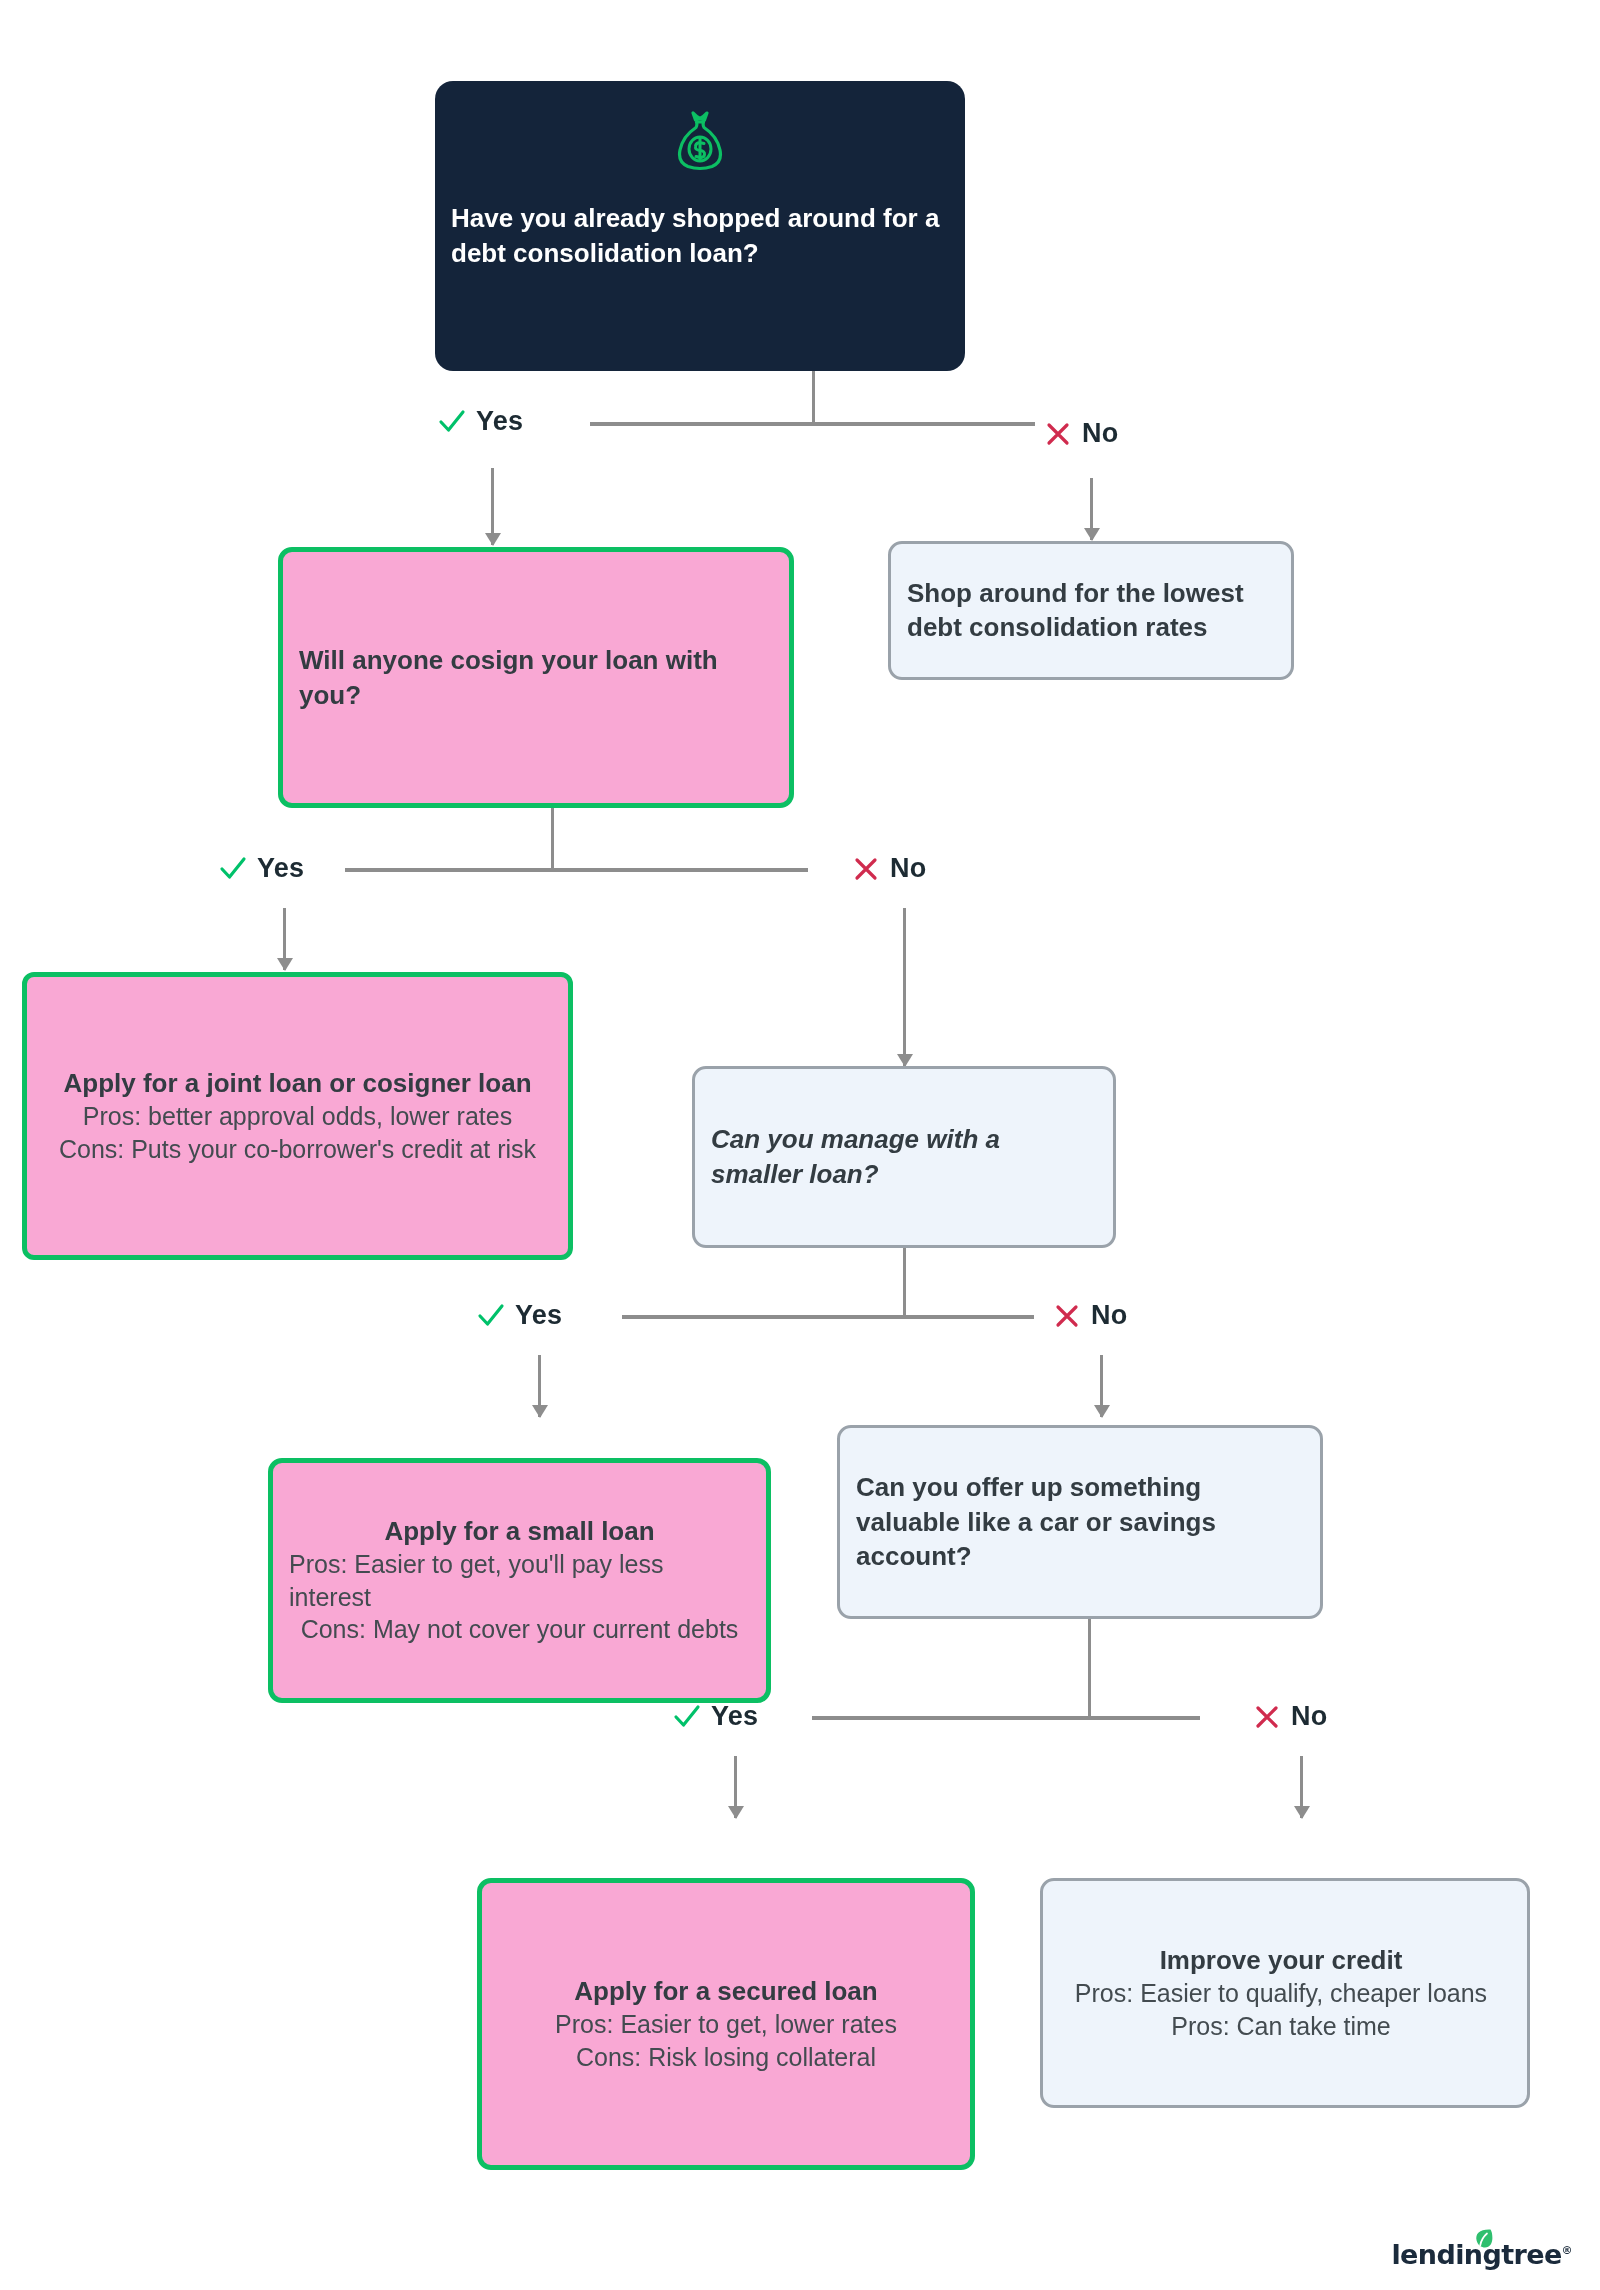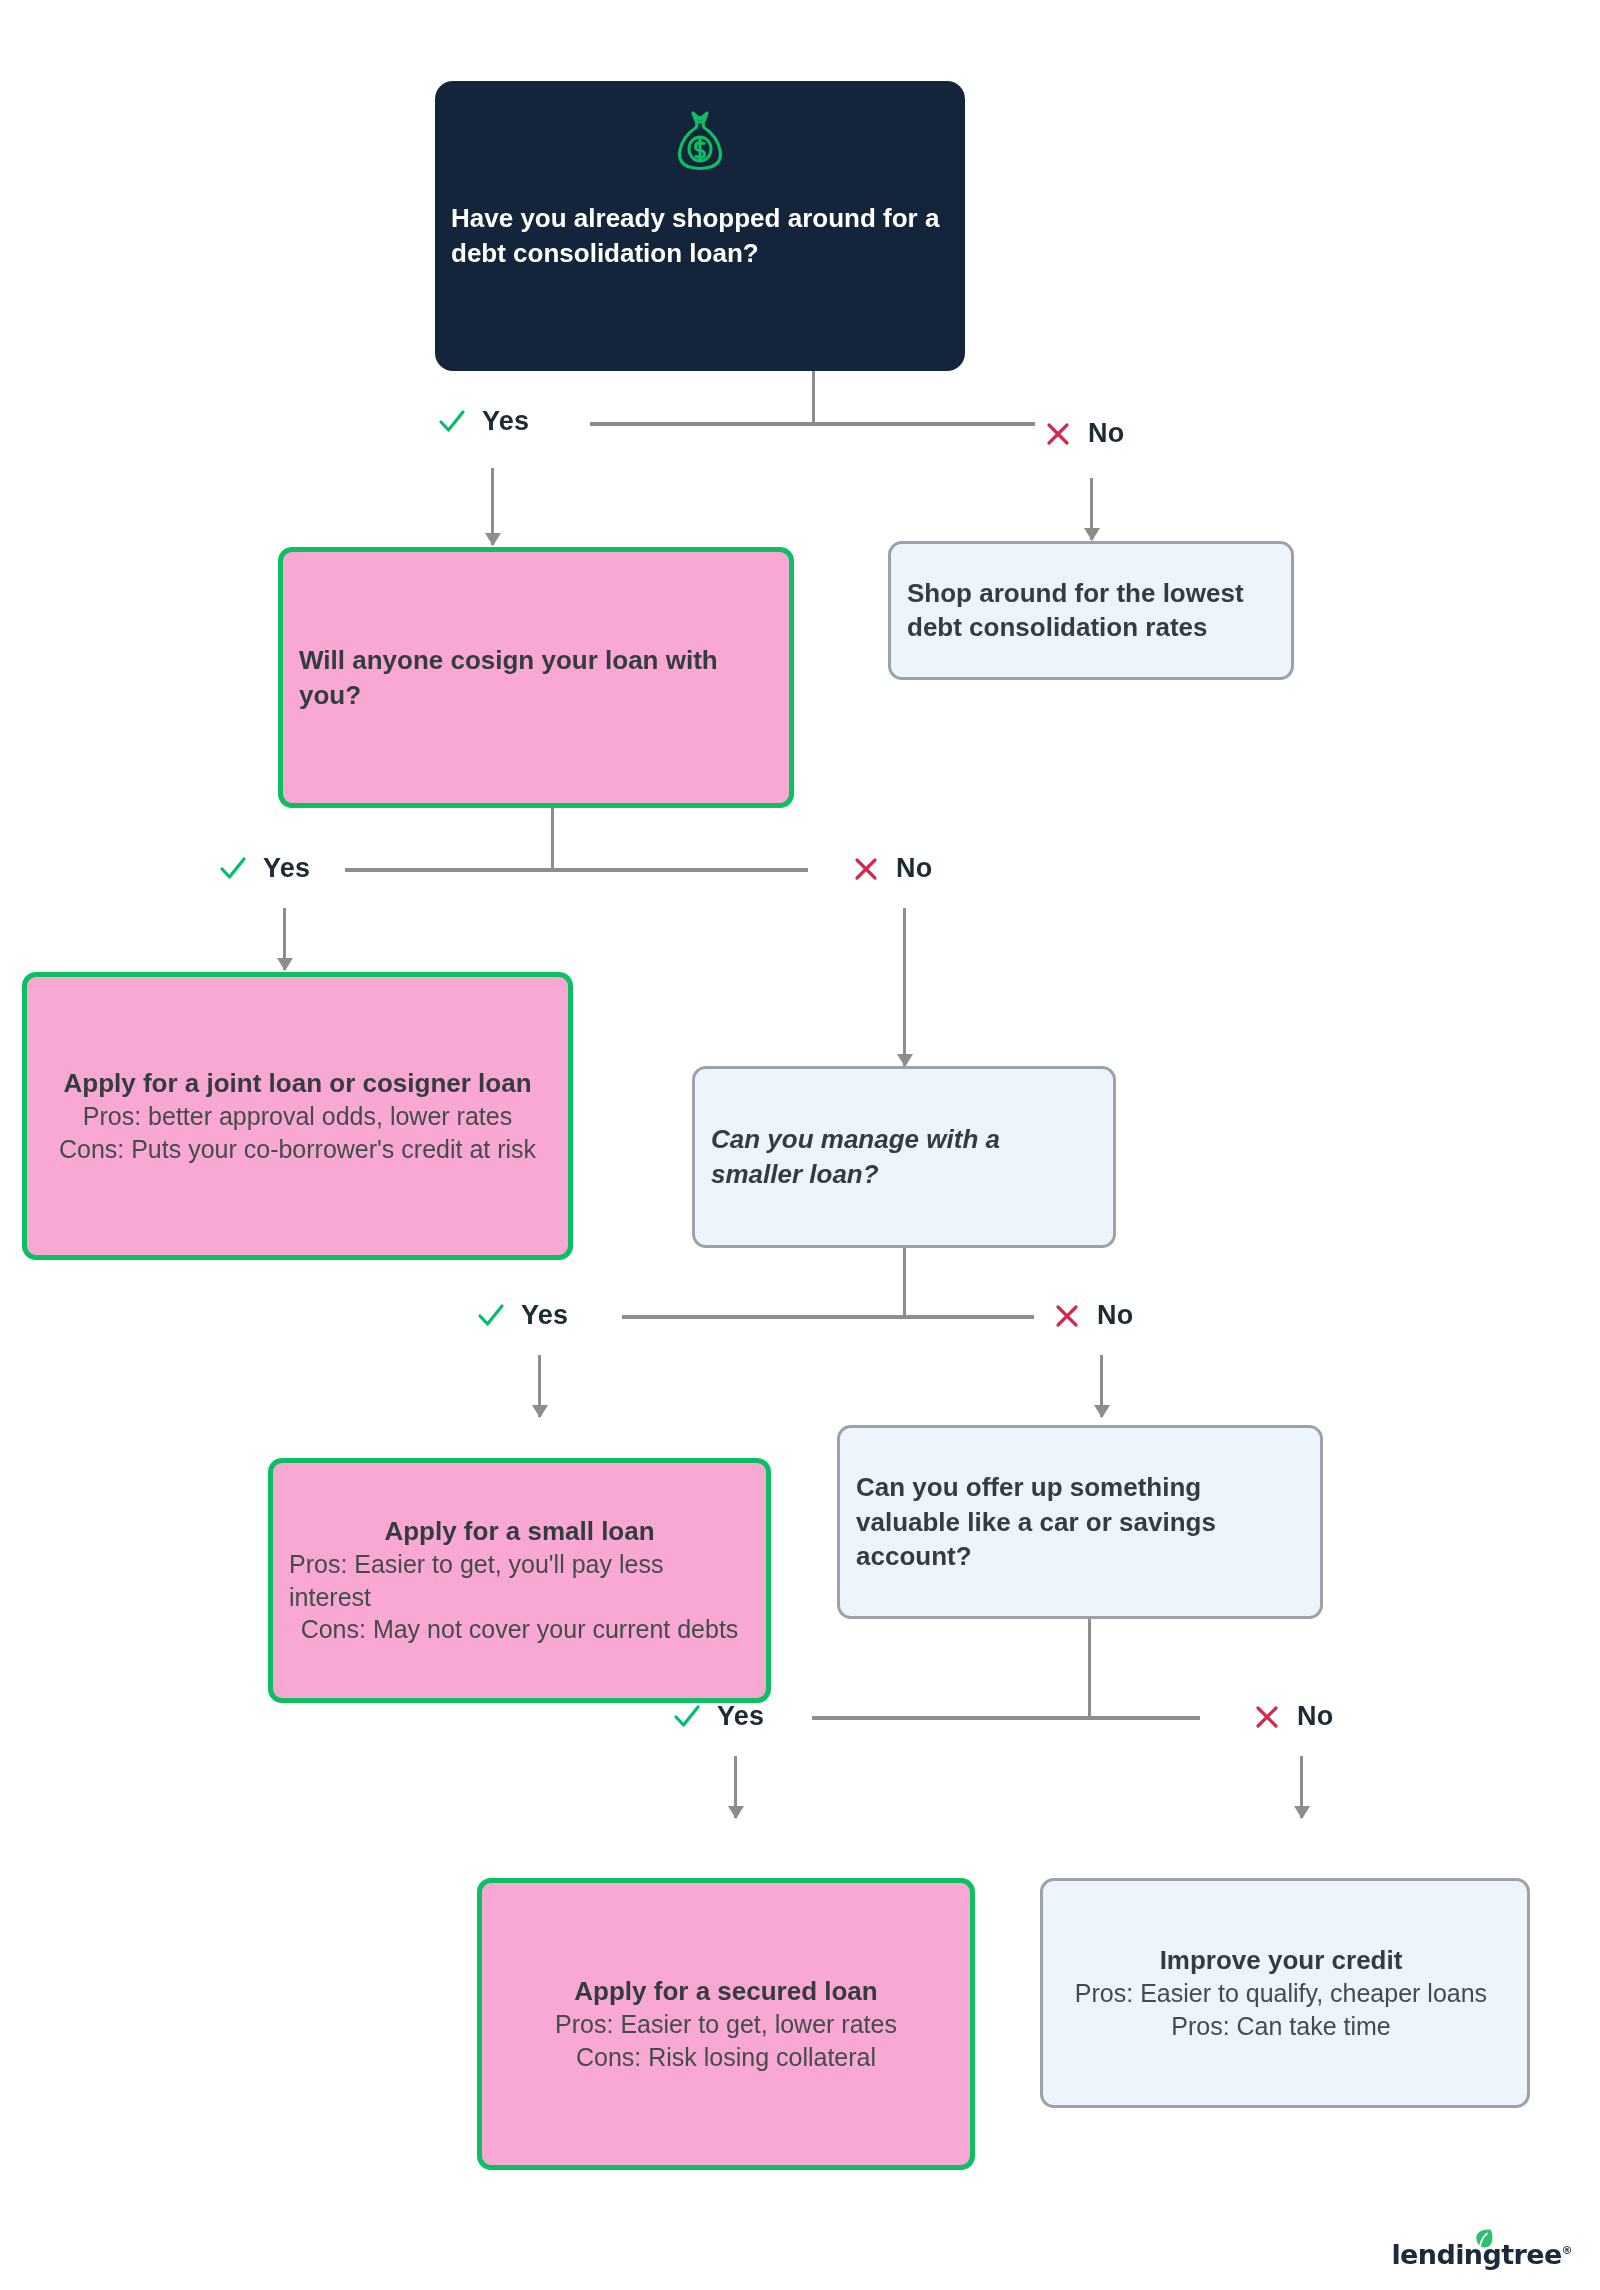--- a/index.html
+++ b/index.html
@@ -62,21 +62,21 @@
   .arrow::after{
     content:"";position:absolute;left:50%;bottom:-1px;
     transform:translateX(-50%);
     width:0;height:0;
     border-left:8px solid transparent;
     border-right:8px solid transparent;
     border-top:13px solid #8d8d8d;
   }
 
   
-  .branch{position:absolute;display:flex;align-items:center;gap:15px;}
+  .branch{position:absolute;display:flex;align-items:center;gap:9px;}
   .branch .glyph{display:block;width:30px;height:30px;}
   .branch .txt{font-size:27px;font-weight:bold;color:#1d2b33;letter-spacing:.2px;}
 
   
   #logo{position:absolute;right:28px;bottom:20px;display:flex;align-items:flex-end;}
   #logo .word{
     font-family:"DejaVu Sans", sans-serif;
     font-size:27px;font-weight:bold;color:#1b2b3c;letter-spacing:-.6px;
     position:relative;
   }
@@ -148,21 +148,21 @@
       <svg width="30" height="30" viewBox="0 0 30 30">
           <path d="M6 6 L24 24 M24 6 L6 24" stroke="#d02b4e" stroke-width="3.2" stroke-linecap="round"></path>
         </svg>
     </span>
     <span class="txt">No</span>
   </div>
 
   <div class="arrow" style="left:283px;top:908px;height:62px;"></div>
   <div class="arrow" style="left:903px;top:908px;height:158px;"></div>
 
-  <div class="node green" style="left:22px;top:972px;width:551px;height:288px;">
+  <div class="node green" style="left:22px;top:972px;width:551px;height:288px;border-radius:12px;">
     <div class="title">Apply for a joint loan or cosigner loan</div>
     <div class="line">Pros: better approval odds, lower rates</div>
     <div class="line">Cons: Puts your co-borrower's credit at risk</div>
   </div>
 
   <div class="node blue q" style="left:692px;top:1066px;width:424px;height:182px;font-style:italic;">
     <div class="title">Can you manage with a smaller loan?</div>
   </div>
 
   <div class="vline" style="left:903px;top:1248px;height:68px;"></div>

